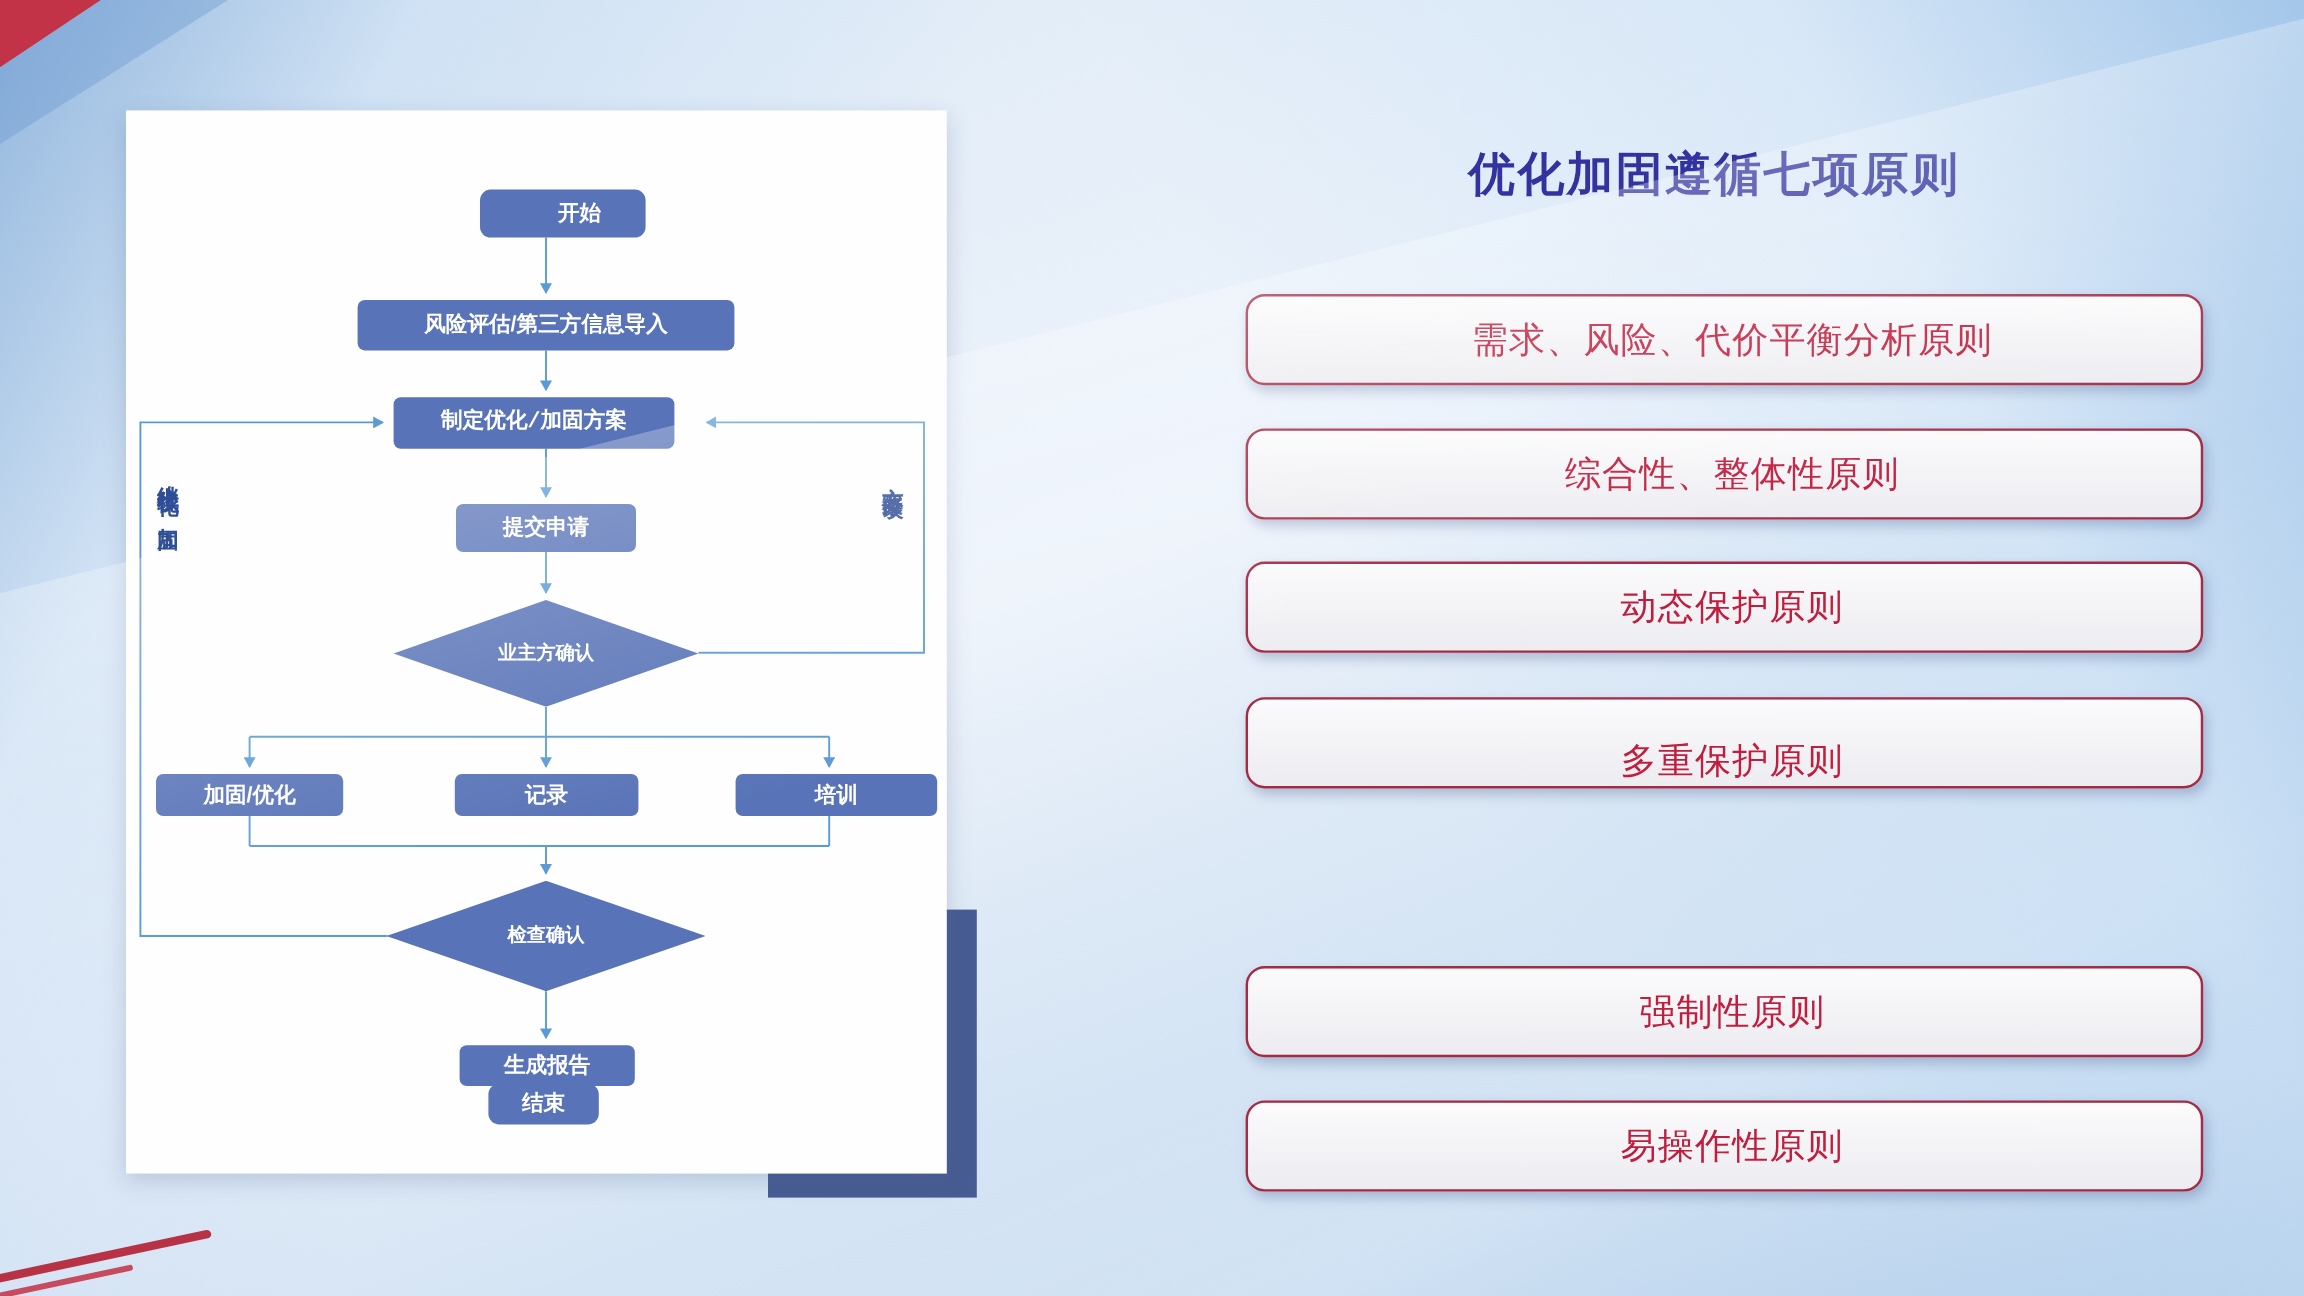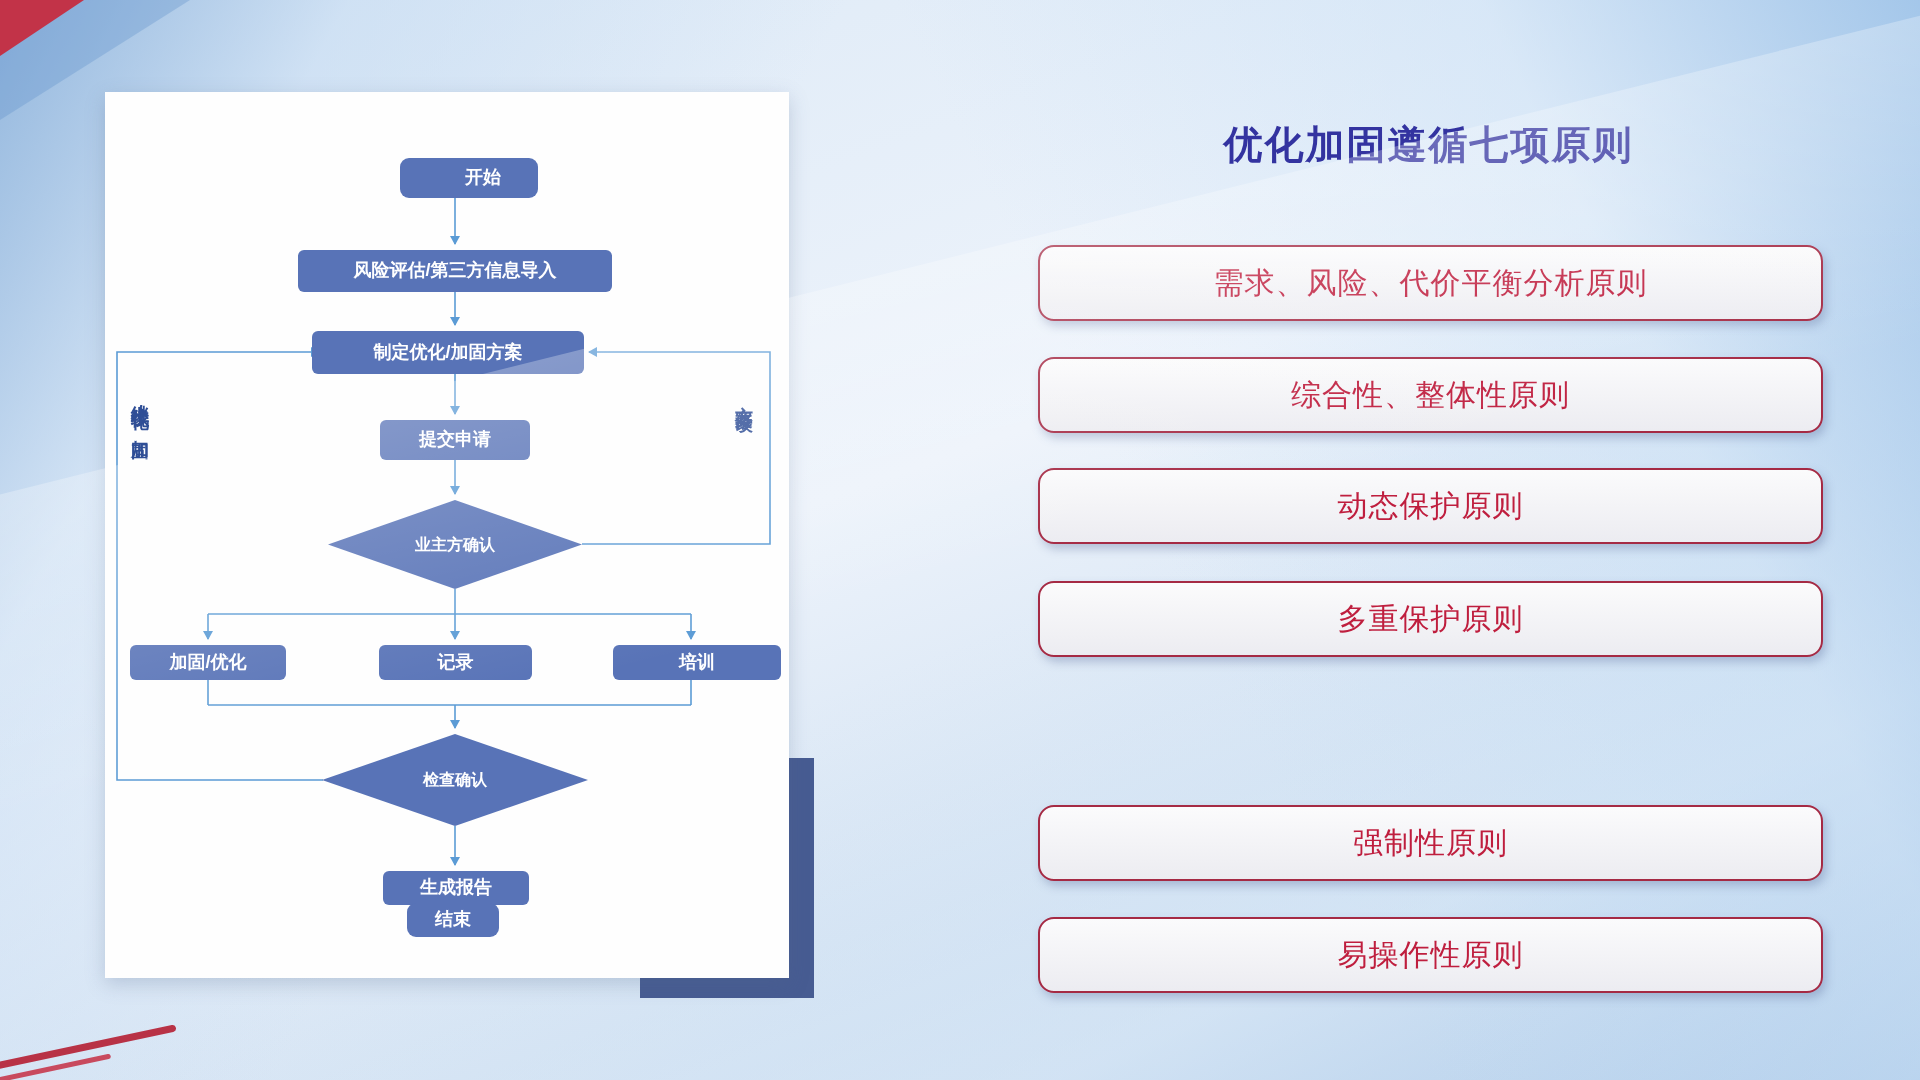--- a/index.html
+++ b/index.html
@@ -45,21 +45,21 @@
   }
   .node.pill{border-radius:9px;}
   .node.diamond{
     background:#5873b7;border-radius:0;
     clip-path:polygon(50% 0,100% 50%,50% 100%,0 50%);
     font-size:16px;
   }
 
   .n-start{left:295px;top:66px;width:110px;height:40px;padding-left:28px;}
   .n-risk{left:193px;top:158px;width:314px;height:42px;}
-  .n-plan{left:207px;top:239px;width:272px;height:43px;}
+  .n-plan{left:223px;top:239px;width:234px;height:43px;font-family:Liberation Mono, monospace;}
   .n-submit{left:275px;top:328px;width:150px;height:40px;}
   .n-owner{left:223px;top:408px;width:254px;height:89px;}
   .n-reinforce{left:25px;top:553px;width:156px;height:35px;}
   .n-record{left:274px;top:553px;width:153px;height:35px;}
   .n-training{left:508px;top:553px;width:168px;height:35px;}
   .n-check{left:217px;top:642px;width:266px;height:92px;}
   .n-report{left:278px;top:779px;width:146px;height:34px;}
   .n-end{left:302px;top:811px;width:92px;height:34px;font-family:Liberation Serif, serif;}
 
   .vlabel{
@@ -72,26 +72,26 @@
   
   .panel-title{
     position:absolute;left:1038px;top:118px;width:781px;
     text-align:center;font-size:39px;font-weight:bold;color:#3333a0;letter-spacing:2px;
   }
   .principle-box{
     position:absolute;left:1038px;width:781px;height:72px;
     border:2px solid #a52a44;border-radius:16px;
     background:linear-gradient(180deg,#fbfbfc 0%,#ececf1 100%);
     box-shadow:3px 5px 10px rgba(96,116,160,0.38);
-    display:flex;align-items:center;justify-content:center;
+    display:flex;align-items:center;justify-content:center;padding-left:13px;
   }
   .principle-box span{
     color:#bf1e3e;font-size:30px;letter-spacing:1px;
   }
-  .pb-1{top:245px;} .pb-2{top:357px;} .pb-3{top:468px;} .pb-4{top:581px;}
+  .pb-1{top:245px;} .pb-2{top:357px;} .pb-3{top:468px;} .pb-4{top:581px;align-items:flex-end;}
   .pb-5{top:692px;} .pb-6{top:805px;} .pb-7{top:917px;}
 </style>
 </head>
 <body>
 
 <div class="slide">
 
   <div class="blue-tl"></div>
   <div class="red-tl"></div>
   <div class="red-bl-1"></div>

